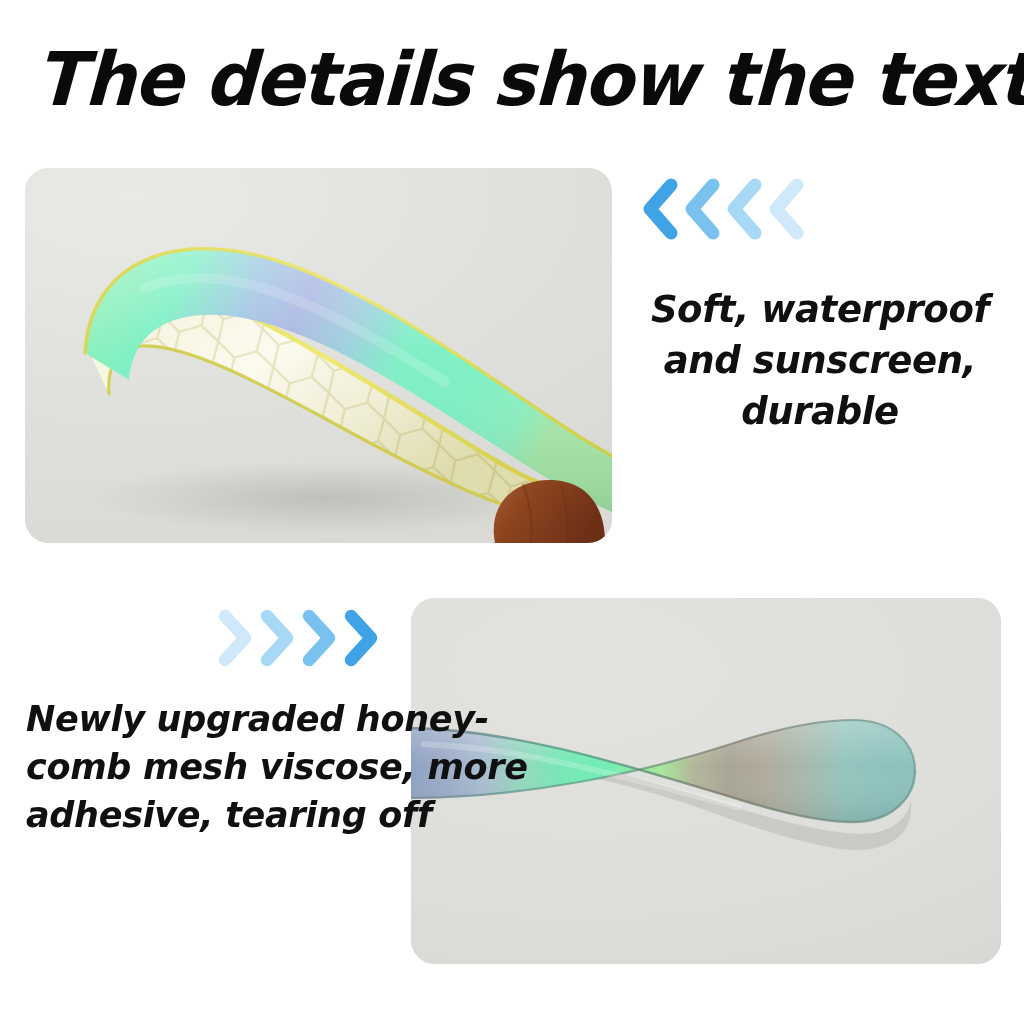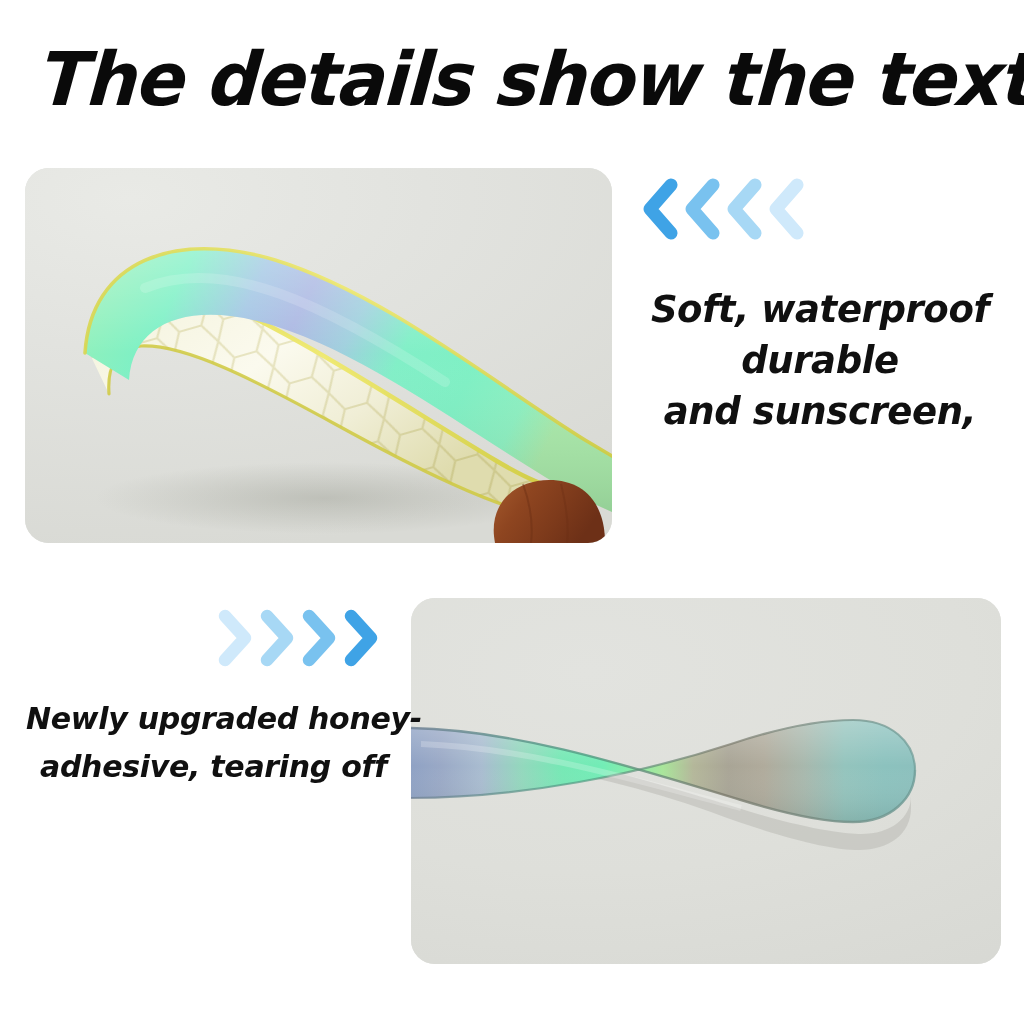--- a/index.html
+++ b/index.html
@@ -136,21 +136,21 @@
     top: 284px;
     width: 360px;
     font-size: 37px;
     line-height: 51px;
     letter-spacing: -0.4px;
   }
   #caption-left {
     left: 26px;
     top: 695px;
     width: 375px;
-    font-size: 30px;
+    font-size: 35px;
     line-height: 48px;
     letter-spacing: -0.3px;
   }
   .caption .ln { display: block; white-space: nowrap; }
 </style>
 </head>
 <body>
 
 <div id="stage">
 
@@ -286,22 +286,22 @@
     <svg class="chev" viewBox="0 0 42 66">
       <path d="M33 9 L12 33 L33 57" fill="none" stroke="#a7d8f5" stroke-width="13" stroke-linecap="round" stroke-linejoin="round"></path>
     </svg>
     <svg class="chev" viewBox="0 0 42 66">
       <path d="M33 9 L12 33 L33 57" fill="none" stroke="#cfe9fb" stroke-width="13" stroke-linecap="round" stroke-linejoin="round"></path>
     </svg>
   </div>
 
   <div class="caption" id="caption-right">
     <span class="ln">Soft, waterproof</span>
+    <span class="ln">and sunscreen,</span>
     <span class="ln">durable</span>
-    <span class="ln">and sunscreen,</span>
   </div>
 
   <div class="chevron-row" id="arrows-bottom">
     <svg class="chev" viewBox="0 0 42 60">
       <path d="M11 8 L31 30 L11 52" fill="none" stroke="#cfe9fb" stroke-width="12.5" stroke-linecap="round" stroke-linejoin="round"></path>
     </svg>
     <svg class="chev" viewBox="0 0 42 60">
       <path d="M11 8 L31 30 L11 52" fill="none" stroke="#a7d8f5" stroke-width="12.5" stroke-linecap="round" stroke-linejoin="round"></path>
     </svg>
     <svg class="chev" viewBox="0 0 42 60">
@@ -374,16 +374,17 @@
         <path d="M0 200 C 110 200, 228 176, 320 146 C 368 130, 412 122, 442 122
                  C 480 122, 504 144, 504 172" fill="none" stroke="url(#strip-edge)" stroke-width="2.2" opacity="0.7"></path>
 
         <path d="M10 146 C 120 150, 230 184, 330 210" fill="none" stroke="#ffffff" stroke-width="6" opacity="0.22"></path>
       </g>
     </svg>
   </div>
 
   <div class="caption" id="caption-left">
     <span class="ln">Newly upgraded honey-</span>
+    <span class="ln">comb mesh viscose, more</span>
     <span class="ln">adhesive, tearing off</span>
   </div>
 
 </div>
 
 </body></html>

